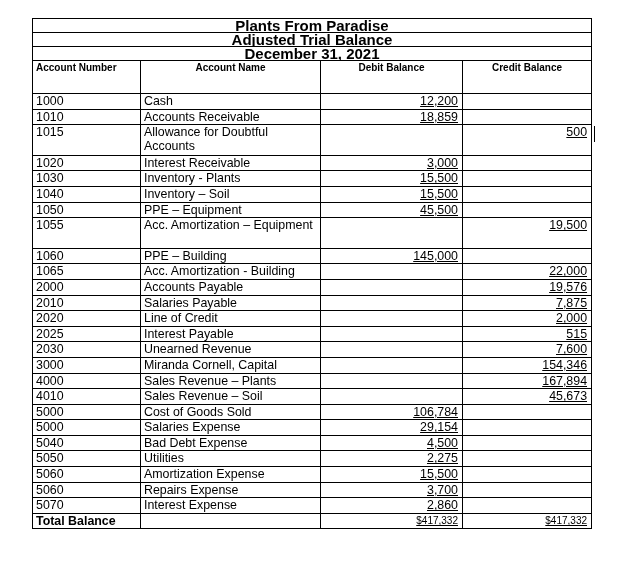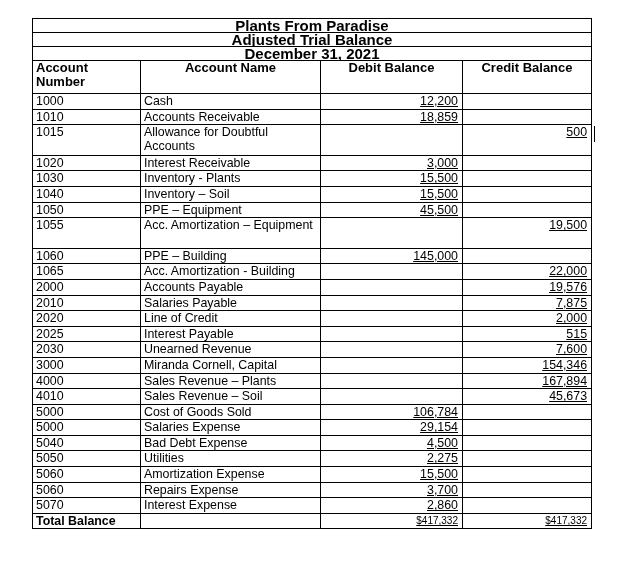--- a/index.html
+++ b/index.html
@@ -3,21 +3,21 @@
 <meta charset="utf-8">
 <style>
   html, body { margin: 0; padding: 0; background: #ffffff; }
   body { width: 639px; height: 568px; position: relative; overflow: hidden;
          font-family: "Liberation Sans", sans-serif; color: #000; }
   #tb { position: absolute; left: 32px; top: 18px; border-collapse: collapse;
         table-layout: fixed; width: 559px; font-size: 12.4px; line-height: 14px; }
   #tb td { border: 1px solid #000; padding: 0 3px; vertical-align: top; overflow: hidden; white-space: nowrap; }
   #tb td.wrap { white-space: normal; }
   .ttl td { text-align: center; font-weight: bold; height: 13px; line-height: 13px; font-size: 15px; }
-  .hdr td { font-weight: bold; height: 32px; font-size: 13px; }
+  .hdr td { font-weight: bold; height: 32px; font-size: 10px; }
   .hdr td.c { text-align: center; }
   td.num { text-align: right; padding-right: 4px !important; text-decoration: underline; }
   tr.r td { height: 14.6px; }
   tr.r2 td { height: 29.6px; }
   tr.tot td { height: 14px; }
   tr.tot td.lab { font-weight: bold; }
   tr.tot td.num { font-size: 10px; }
   .cursor { position: absolute; left: 594px; top: 126px; width: 1px; height: 16px; background: #000; }
 </style>
 </head>

